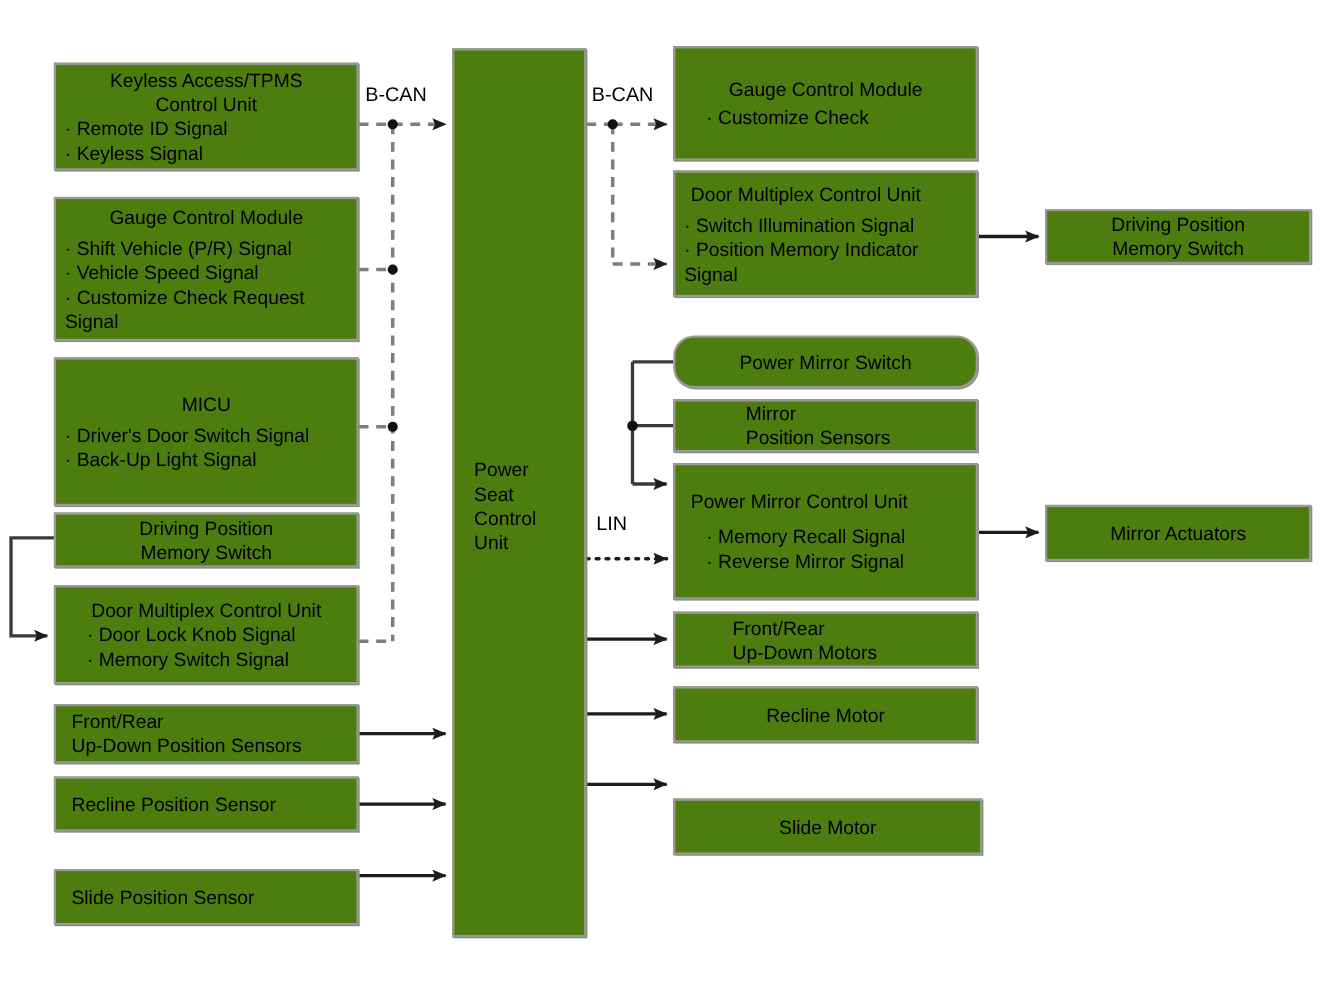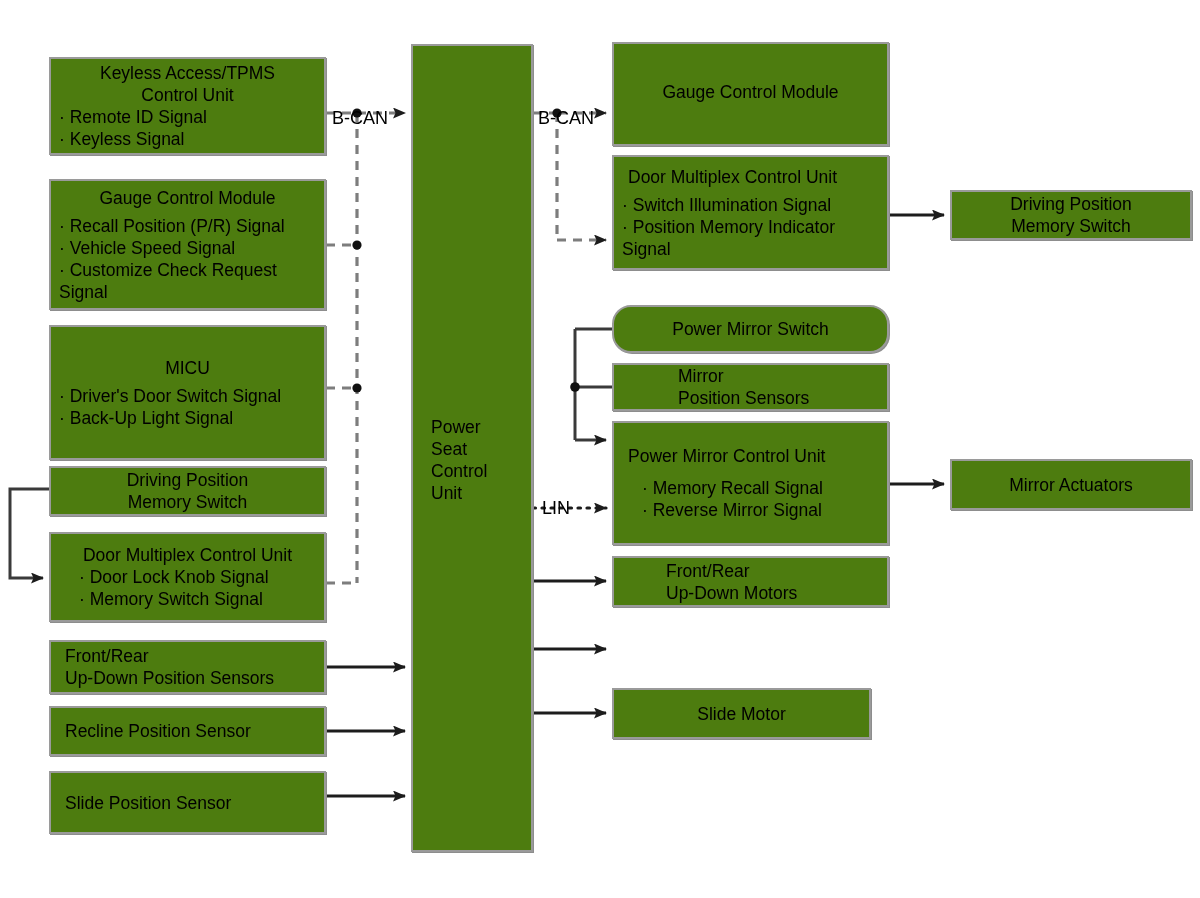--- a/index.html
+++ b/index.html
@@ -46,21 +46,20 @@
 
   
   #wires{position:absolute;left:0;top:0;width:1200px;height:898px;pointer-events:none;}
 
   
   .buslabel{
     position:absolute;
     font-size:18px;
     line-height:20px;
     white-space:nowrap;
-    margin-top:32px;
   }
 </style>
 </head>
 <body>
 
 <div id="stage">
 
   <svg id="wires" viewBox="0 0 1200 898">
     <defs>
       <marker id="arw" markerWidth="13" markerHeight="11" refX="12" refY="5.5" orient="auto" markerUnits="userSpaceOnUse">
@@ -143,21 +142,21 @@
         <li>Remote ID Signal</li>
         <li>Keyless Signal</li>
       </ul>
     </div>
   </div>
 
   <div class="box" style="left:49px;top:179px;width:277px;height:131px;">
     <div class="inner">
       <span class="ttl">Gauge Control Module</span>
       <ul class="bullets ind0" style="margin-top:6px;">
-        <li>Recall Position (P/R) Signal</li>
+        <li>Shift Vehicle (P/R) Signal</li>
         <li>Vehicle Speed Signal</li>
         <li>Customize Check Request
 Signal</li>
       </ul>
     </div>
   </div>
 
   <div class="box" style="left:49px;top:325px;width:277px;height:135px;">
     <div class="inner">
       <span class="ttl">MICU</span>
@@ -191,30 +190,31 @@
 Up-Down Position Sensors</span>
     </div>
   </div>
 
   <div class="box" style="left:49px;top:706px;width:277px;height:50px;padding-left:28px;">
     <div class="inner">
       <span class="ttl left">Recline Position Sensor</span>
     </div>
   </div>
 
-  <div class="box" style="left:49px;top:771px;width:277px;height:63px;">
+  <div class="box" style="left:49px;top:790px;width:277px;height:51px;">
     <div class="inner">
       <span class="ttl left">Slide Position Sensor</span>
     </div>
   </div>
 
   <div class="box" style="left:612px;top:42px;width:277px;height:104px;">
     <div class="inner">
       <span class="ttl">Gauge Control Module</span>
       <ul class="bullets ind" style="margin-top:4px;">
+        <li>Customize Check</li>
       </ul>
     </div>
   </div>
 
   <div class="box" style="left:612px;top:155px;width:277px;height:115px;">
     <div class="inner">
       <span class="ttl left">Door Multiplex Control Unit</span>
       <ul class="bullets ind0" style="margin-top:6px;">
         <li>Switch Illumination Signal</li>
         <li>Position Memory Indicator
@@ -246,22 +246,27 @@
     </div>
   </div>
 
   <div class="box" style="left:612px;top:556px;width:277px;height:51px;">
     <div class="inner">
       <span class="ttl" style="padding-left:46px;text-align:left;">Front/Rear
 Up-Down Motors</span>
     </div>
   </div>
 
-
-  <div class="box" style="left:612px;top:688px;width:259px;height:51px;">
+  <div class="box" style="left:612px;top:624px;width:277px;height:51px;">
+    <div class="inner">
+      <span class="ttl">Recline Motor</span>
+    </div>
+  </div>
+
+  <div class="box" style="left:612px;top:726px;width:281px;height:51px;">
     <div class="inner">
       <span class="ttl">Slide Motor</span>
     </div>
   </div>
 
   <div class="box" style="left:950px;top:190px;width:242px;height:50px;">
     <div class="inner">
       <span class="ttl">Driving Position
 Memory Switch</span>
     </div>

